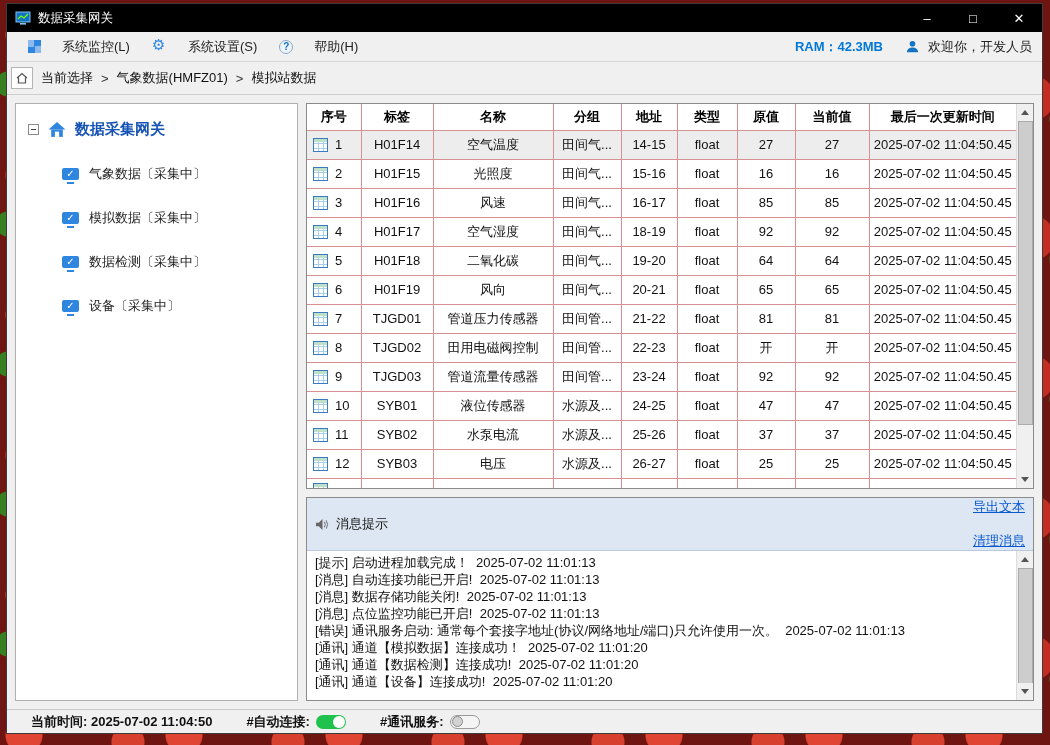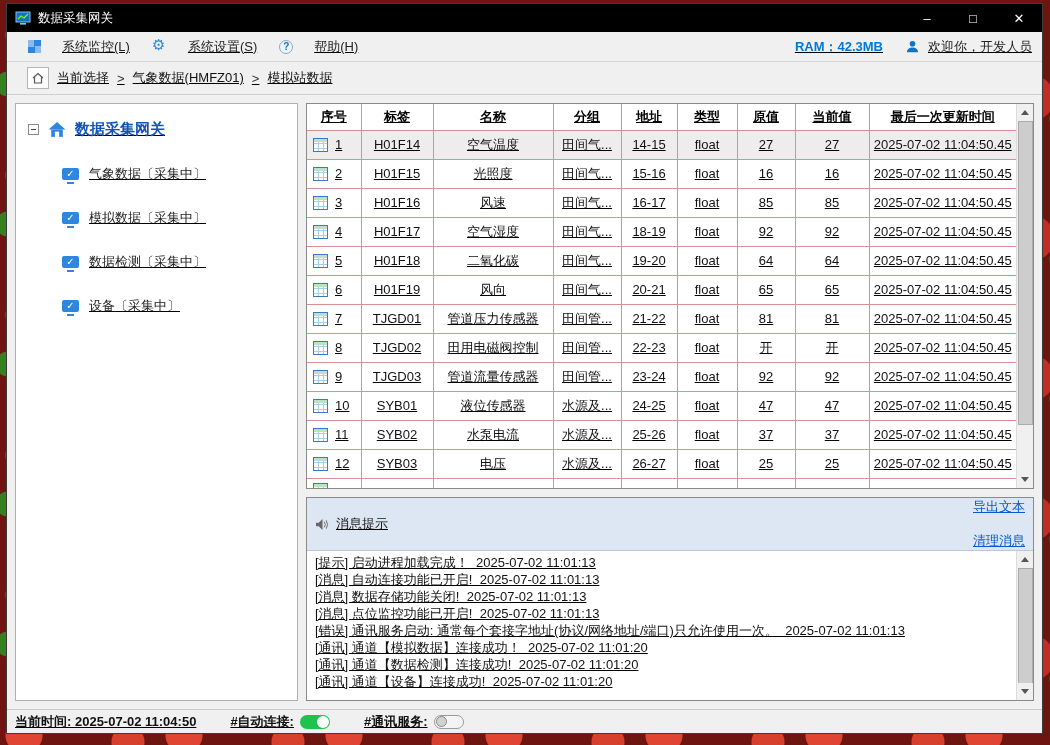--- a/index.html
+++ b/index.html
@@ -16,21 +16,21 @@
       radial-gradient(circle at 65% 85%, #3f7a22 0 14px, rgba(0,0,0,0) 15px),
       radial-gradient(circle at 30% 90%, #2f5e18 0 16px, rgba(0,0,0,0) 17px),
       radial-gradient(circle at 90% 75%, #e3553f 0 20px, rgba(0,0,0,0) 21px),
       radial-gradient(circle at 5% 60%, #378021 0 12px, rgba(0,0,0,0) 13px);
     background-size:160px 140px;
   }
 
   .window{
     position:absolute; left:6px; top:3px; width:1037px; height:731px;
     background:#f0f0f0; border:1px solid #3c3c3c;
-    display:flex; flex-direction:column;text-decoration:underline;
+    display:flex; flex-direction:column;
   }
 
   
   .titlebar{ height:28px; flex:0 0 28px; background:#000; color:#fff; display:flex; align-items:center; padding-left:8px; }
   .app-icon{ width:16px; height:16px; margin-right:7px; display:inline-flex; }
   .title-text{ font-size:12.5px; }
   .win-controls{ margin-left:auto; display:flex; height:100%; }
   .wc{ width:46px; height:100%; display:flex; align-items:center; justify-content:center; font-size:13px; color:#fff; cursor:pointer; }
 
   
@@ -42,21 +42,21 @@
   .icon-gear{ width:15px; height:15px; position:relative; }
   .icon-gear::before{ content:"⚙"; position:absolute; left:0; top:-2px; font-size:15px; line-height:15px; color:#2e86de; }
   .icon-help{ width:14px; height:14px; border-radius:50%; background:#eef4fc; border:1px solid #8aa9c8; position:relative; }
   .icon-help::before{ content:"?"; position:absolute; left:0; top:0; width:100%; text-align:center; font-size:10px; font-weight:bold; color:#1273c4; line-height:12px; }
   .menu-right{ margin-left:auto; display:flex; align-items:center; gap:8px; }
   .ram{ color:#0078d7; font-weight:bold; font-size:13px; margin-right:14px; }
   .user-icon{ width:15px; height:15px; display:inline-flex; }
   .welcome{ font-size:13px; color:#222; }
 
   
-  .breadcrumb{ height:33px; flex:0 0 33px; background:#f0f0f0; border-bottom:1px solid #cfcfcf; display:flex; align-items:center; gap:8px; padding:0 20px; font-size:13px; color:#111; }
+  .breadcrumb{ height:33px; flex:0 0 33px; background:#f0f0f0; border-bottom:1px solid #cfcfcf; display:flex; align-items:center; gap:8px; padding:0 4px; font-size:13px; color:#111; }
   .home-box{ width:22px; height:22px; border:1px solid #b5b5b5; background:#fdfdfd; display:inline-flex; align-items:center; justify-content:center; cursor:pointer; }
   .sep{ color:#333; }
 
   
   .content{ flex:1; display:flex; gap:8px; padding:8px; min-height:0; }
 
   .tree-panel{ flex:0 0 283px; background:#fff; border:1px solid #b0b0b0; padding-top:16px; overflow:hidden; }
   .tree-root{ display:flex; align-items:center; gap:7px; padding-left:12px; cursor:pointer; }
   .expander{ width:11px; height:11px; border:1px solid #8a8a8a; background:#fff; position:relative; flex:0 0 auto; }
   .expander::after{ content:""; position:absolute; left:2px; top:4px; width:5px; height:1px; background:#444; }
@@ -103,21 +103,21 @@
   .msg-panel{ flex:1; background:#fff; border:1px solid #8a8a8a; display:flex; flex-direction:column; min-height:0; }
   .msg-header{ flex:0 0 22px; background:#dce7f3; border-bottom:1px solid #b9c9dd; display:flex; align-items:center; gap:6px; padding:0 8px; font-size:13px; color:#111; }
   .spk{ display:inline-flex; }
   .msg-links{ margin-left:auto; display:flex; gap:16px;flex-direction:column; }
   .mlink{ color:#0a58d0; text-decoration:underline; font-size:13px; cursor:pointer; }
   .msg-body-wrap{ position:relative; flex:1; min-height:0; overflow:hidden; }
   .msg-body{ padding:3px 31px 3px 8px; }
   .msg-line{ font-size:13px; line-height:17px; color:#111; white-space:pre-wrap; }
 
   
-  .statusbar{ height:24px; flex:0 0 24px; background:#f0f0f0; border-top:1px solid #c8c8c8; display:flex; align-items:center; padding:0 8px; font-size:13px; font-weight:600; color:#111; }
+  .statusbar{ height:24px; flex:0 0 24px; background:#f0f0f0; border-top:1px solid #c8c8c8; display:flex; align-items:center; padding:0 24px; font-size:13px; font-weight:600; color:#111; }
   .st-time{ margin-right:34px; }
   .st-label{ margin-right:6px; }
   .st-label + .toggle{ margin-right:34px; }
   .toggle{ display:inline-block; width:30px; height:14px; border-radius:8px; position:relative; cursor:pointer; }
   .toggle.on{ background:#1fc24d; }
   .toggle.on .knob{ position:absolute; right:1px; top:1px; width:12px; height:12px; border-radius:50%; background:#fff; }
   .toggle.off{ background:#f4f4f4; border:1px solid #9a9a9a; }
   .toggle.off .knob{ position:absolute; left:1px; top:0.5px; width:11px; height:11px; border-radius:50%; background:#d2d2d2; border:1px solid #8a8a8a; }
 </style>
 </head>

